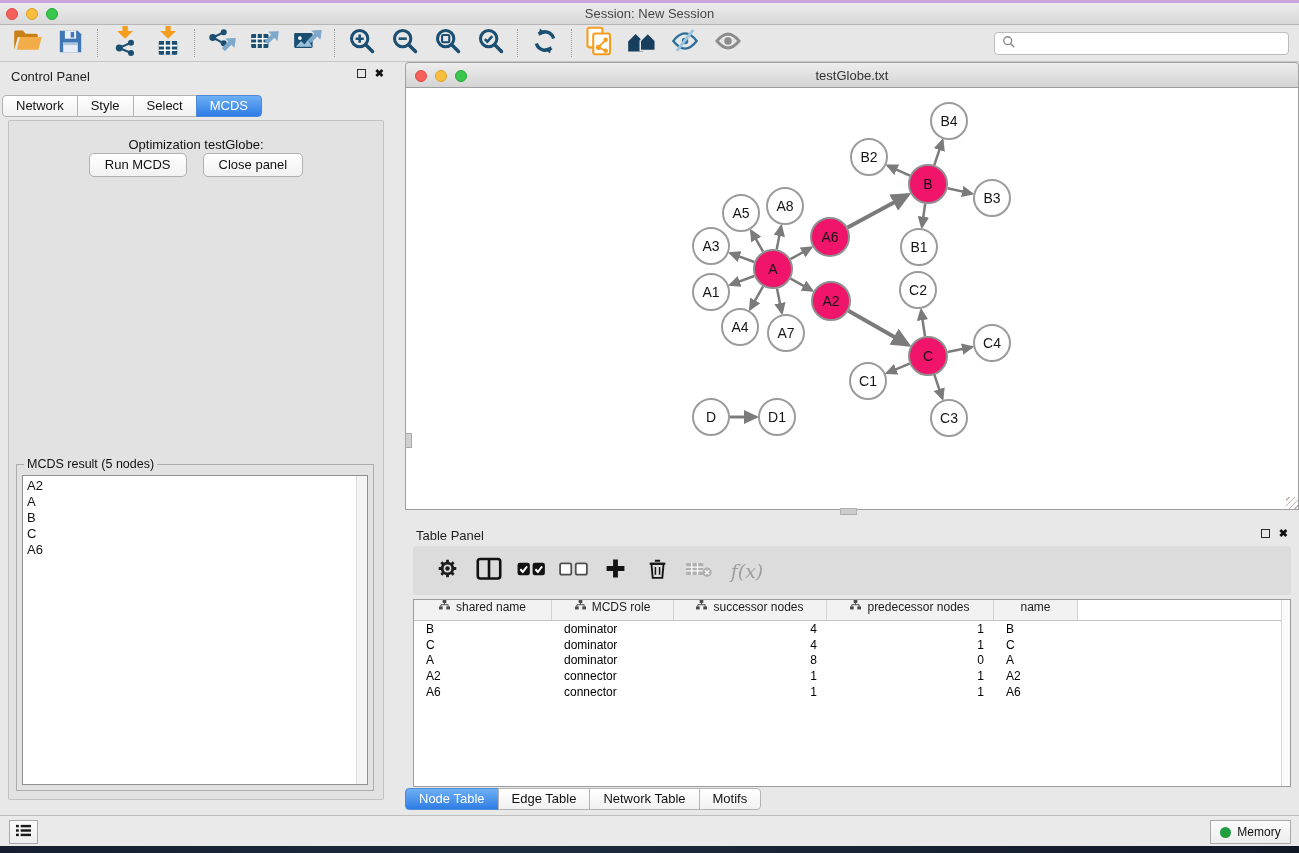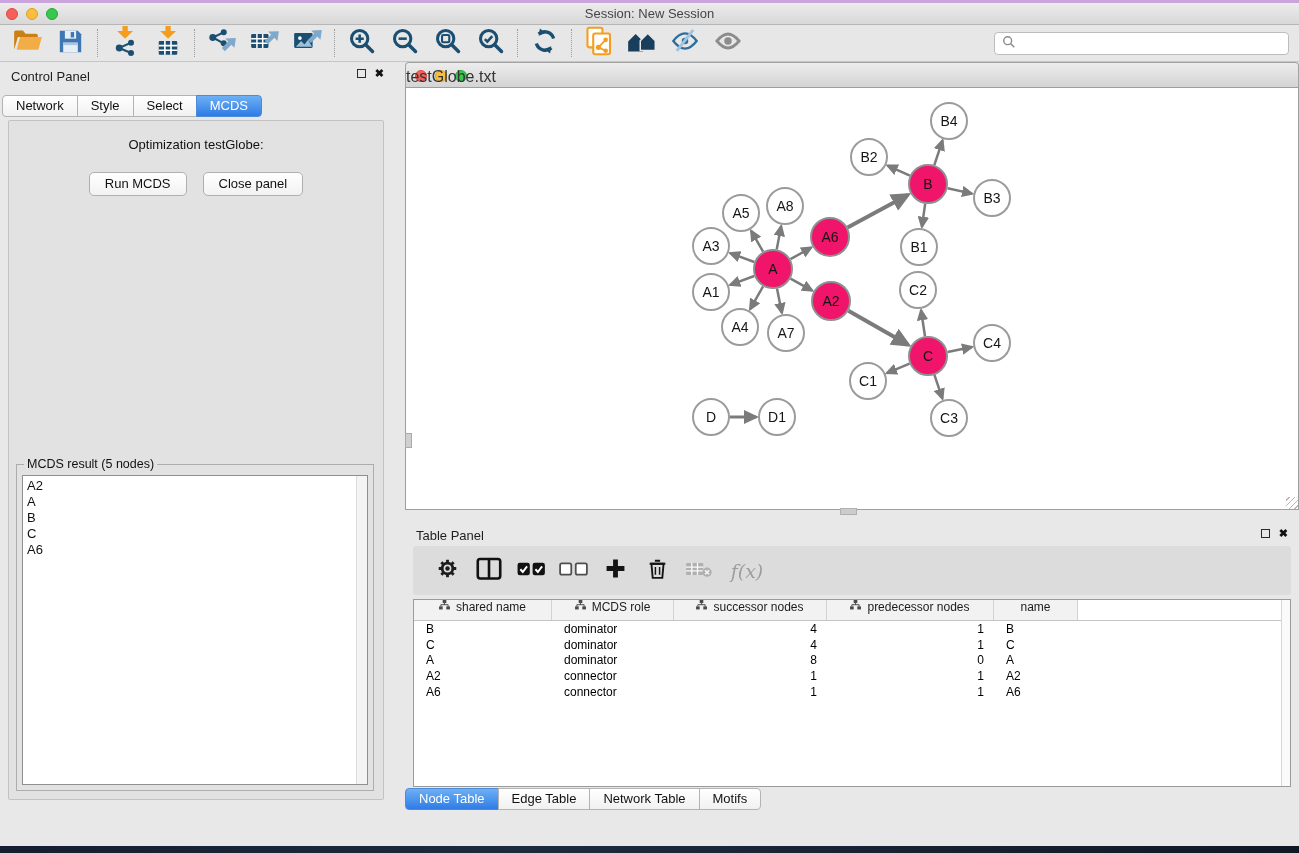--- a/index.html
+++ b/index.html
@@ -78,21 +78,21 @@
     position:relative; display:flex; align-items:center; font-size:13px; color:#111;
     padding-left:9px;
   }
   .dd-stepper {
     position:absolute; right:0; top:-1px; width:20px; height:22px;
     background:linear-gradient(#7db9f7,#2d7ce8); border-radius:0 3px 3px 0;
     display:flex; flex-direction:column; align-items:center; justify-content:center; gap:2px;
   }
   .dd-up { width:0; height:0; border-left:4px solid transparent; border-right:4px solid transparent; border-bottom:5px solid #fff; }
   .dd-down { width:0; height:0; border-left:4px solid transparent; border-right:4px solid transparent; border-top:5px solid #fff; }
-  .btn-row { display:flex; justify-content:center; gap:16px; margin-top:20px; }
+  .btn-row { display:flex; justify-content:center; gap:16px; margin-top:1px; }
   .push-btn {
     background:linear-gradient(#ffffff,#f2f2f2); border:1px solid #b0b0b0; border-radius:5px;
     font-size:13px; color:#111; padding:3px 15px 4px; cursor:default; font-family:"Liberation Sans",sans-serif;
   }
 
   .result-fieldset {
     position:absolute; left:7px; right:9px; top:336px; bottom:8px;
     border:1px solid #adadad; background:transparent; padding:4px 5px 5px;
   }
   .result-fieldset legend { font-size:12.5px; color:#111; padding:0 3px; margin-left:2px; }
@@ -107,21 +107,21 @@
   }
 
   
   .network-window { position:absolute; left:405px; top:59px; width:894px; height:456px; }
   .nw-titlebar {
     position:absolute; top:0; left:0; right:0; height:26px;
     background:linear-gradient(#ededed,#d4d4d4);
     border:1px solid #a3a3a3; border-bottom:1px solid #9e9e9e; border-radius:4px 4px 0 0;
   }
   .nw-titlebar .lights { left:9px; top:7px; }
-  .nw-title { position:absolute; left:0; right:0; top:5px; font-size:16px; color:#333; }
+  .nw-title { position:absolute; left:0; right:0; top:5px; text-align:center; font-size:13px; color:#333; }
   .nw-canvas {
     position:absolute; top:26px; left:0; right:0; height:422px;
     background:#fff; border:1px solid #9e9e9e; border-top:none;
   }
   .grip-left { position:absolute; left:0; top:371px; width:7px; height:15px; background:#cfcfcf; border:1px solid #aaa; }
   .grip-bottom { position:absolute; left:435px; top:446px; width:17px; height:7px; background:#ccc; border:1px solid #b0b0b0; }
   .resize-corner {
     position:absolute; right:1px; bottom:9px; width:12px; height:12px;
     background:repeating-linear-gradient(135deg, transparent 0 2px, #c9aFaF 2px 3px, transparent 3px 4px);
   }
@@ -649,14 +649,34 @@
       <div class="dt-vscroll"></div>
     </div>
     <div class="seg-tabs tp-tabs" id="tp-tabs">
         <span class="seg-tab active">Node Table</span>
         <span class="seg-tab">Edge Table</span>
         <span class="seg-tab">Network Table</span>
         <span class="seg-tab">Motifs</span>
       </div>
   </div>
 
+  <div class="status-bar">
+    <div class="sb-btn sb-list">
+      <span>
+        <svg viewBox="0 0 18 16" width="17" height="15">
+            <g fill="#1a1a1a">
+              <rect x="1" y="2" width="3" height="2.6"></rect>
+              <rect x="6" y="2" width="11" height="2.6"></rect>
+              <rect x="1" y="6.7" width="3" height="2.6"></rect>
+              <rect x="6" y="6.7" width="11" height="2.6"></rect>
+              <rect x="1" y="11.4" width="3" height="2.6"></rect>
+              <rect x="6" y="11.4" width="11" height="2.6"></rect>
+            </g>
+          </svg>
+      </span>
+    </div>
+    <div class="sb-btn sb-memory">
+      <span class="mem-dot"></span>
+      <span>Memory</span>
+    </div>
+  </div>
 
 </div>
 
 </body></html>

